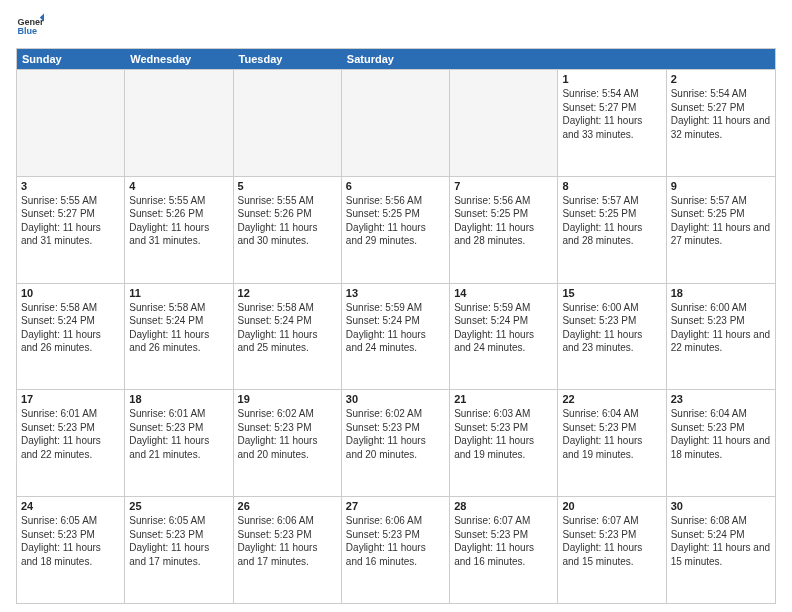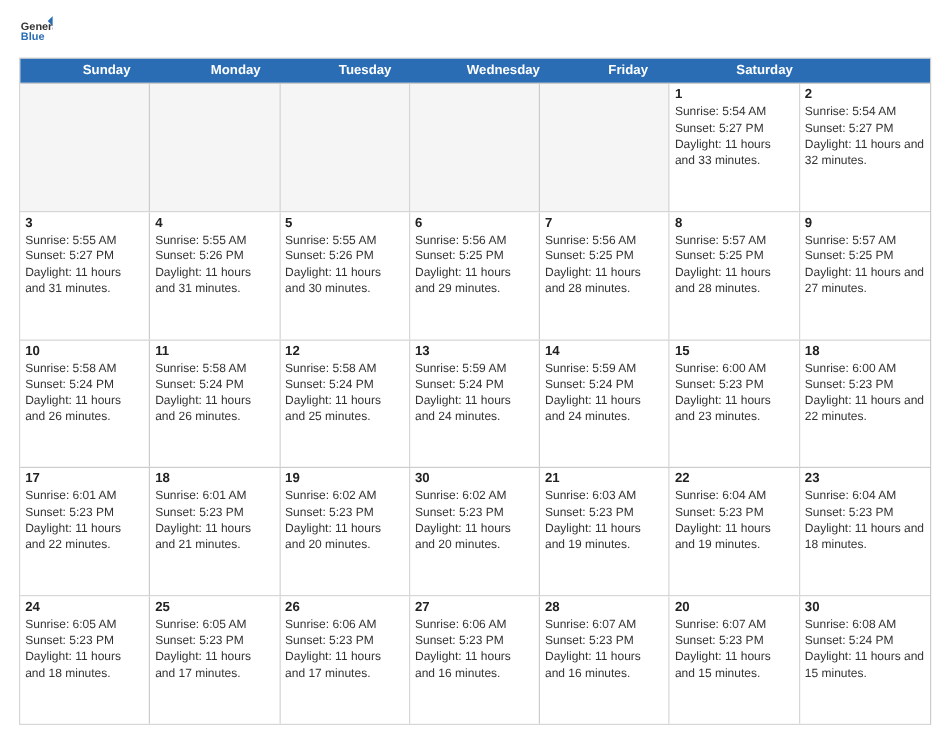--- a/index.html
+++ b/index.html
@@ -55,21 +55,20 @@
       display: grid;
       grid-template-columns: repeat(7, 1fr);
       background: #2a6db5;
     }
     .cal-header-cell {
       color: #fff;
       font-size: 11px;
       font-weight: bold;
       padding: 4px 5px;
       text-align: left;
-      margin-left: 47px;
     }
     .cal-body {
       flex: 1;
       display: flex;
       flex-direction: column;
     }
     .cal-week {
       display: grid;
       grid-template-columns: repeat(7, 1fr);
       flex: 1;
@@ -116,24 +115,22 @@
       </svg>
     </div>
     <div class="title-block">
       <div class="month-title"></div>
       <div class="location"></div>
     </div>
   </div>
   <div class="calendar">
     <div class="cal-header">
     <div class="cal-header-cell">Sunday</div>
-        <div class="cal-header-cell">Monday</div>
+        <div class="cal-header-cell">Wednesday</div>
         <div class="cal-header-cell">Tuesday</div>
-        <div class="cal-header-cell">Wednesday</div>
-        <div class="cal-header-cell">Friday</div>
         <div class="cal-header-cell">Saturday</div>
       </div>
     <div class="cal-body">
     <div class="cal-week">
           <div class="cal-cell empty"></div>
           <div class="cal-cell empty"></div>
           <div class="cal-cell empty"></div>
           <div class="cal-cell empty"></div>
           <div class="cal-cell empty"></div>
           <div class="cal-cell">

